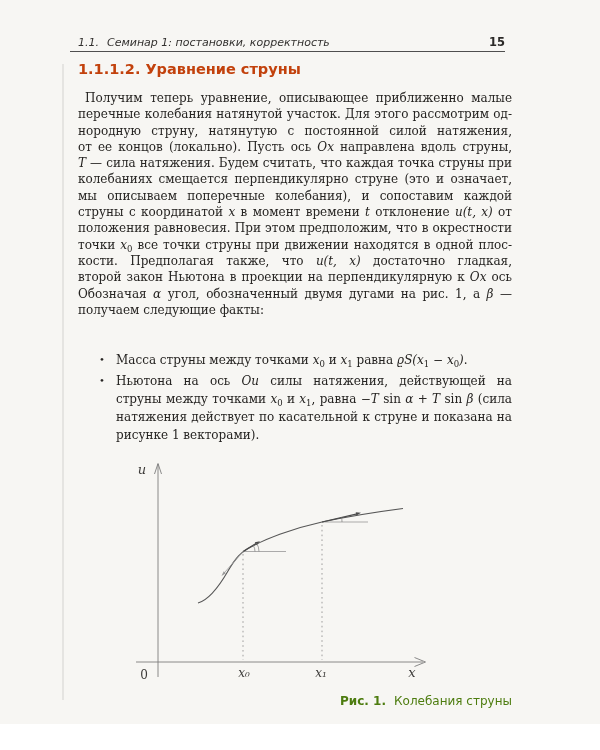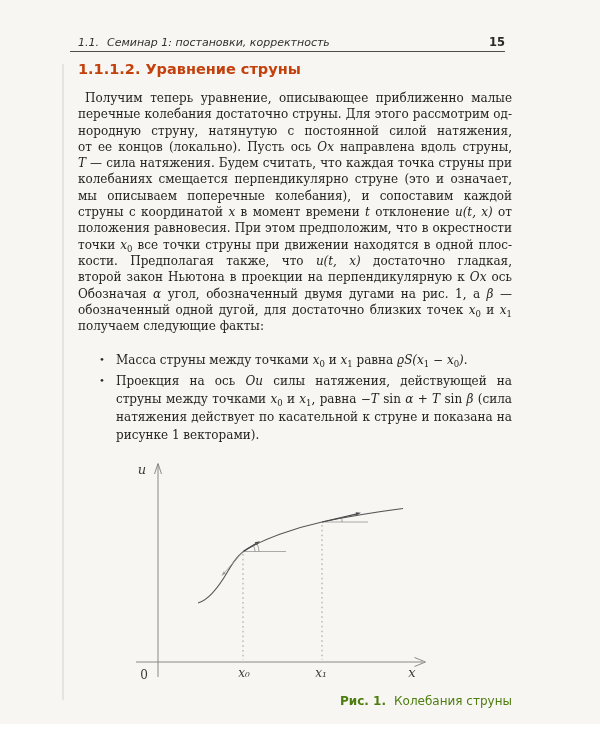--- a/index.html
+++ b/index.html
@@ -83,47 +83,46 @@
     <span class="rh-num">1.1.</span><span>Семинар 1: постановки, корректность</span>
   </div>
   <div class="page-number">15</div>
   <div class="head-rule"></div>
   <div class="scan-line"></div>
 
   <div class="section-heading">1.1.1.2. Уравнение струны</div>
 
   <div class="bodytext">
     <div class="line j ind"><span class="tx">Получим теперь уравнение, описывающее приближенно малые по-</span></div>
-    <div class="line j"><span class="tx">перечные колебания достаточно струны. Для этого рассмотрим од-</span></div>
+    <div class="line j"><span class="tx">перечные колебания натянутой участок. Для этого рассмотрим од-</span></div>
     <div class="line j"><span class="tx">нородную струну, натянутую с постоянной силой натяжения, вдали</span></div>
     <div class="line j"><span class="tx">от ее концов (локально). Пусть ось </span><span class="mi">Ox</span><span class="tx"> направлена вдоль струны,</span></div>
     <div class="line j"><span class="mi">T</span><span class="tx"> — сила натяжения. Будем считать, что каждая точка струны при</span></div>
     <div class="line j"><span class="tx">колебаниях смещается перпендикулярно струне (это и означает, что</span></div>
     <div class="line j"><span class="tx">мы описываем поперечные колебания), и сопоставим каждой точке</span></div>
     <div class="line j"><span class="tx">струны с координатой </span><span class="mi">x</span><span class="tx"> в момент времени </span><span class="mi">t</span><span class="tx"> отклонение </span><span class="mi">u(t, x)</span><span class="tx"> от</span></div>
     <div class="line j"><span class="tx">положения равновесия. При этом предположим, что в окрестности</span></div>
     <div class="line j"><span class="tx">точки </span><span class="mi">x<sub>0</sub></span><span class="tx"> все точки струны при движении находятся в одной плос-</span></div>
     <div class="line j"><span class="tx">кости. Предполагая также, что </span><span class="mi">u(t, x)</span><span class="tx"> достаточно гладкая, запишем</span></div>
     <div class="line j"><span class="tx">второй закон Ньютона в проекции на перпендикулярную к </span><span class="mi">Ox</span><span class="tx"> ось </span></div>
     <div class="line j"><span class="tx">Обозначая </span><span class="mi">α</span><span class="tx"> угол, обозначенный двумя дугами на рис. 1, а </span><span class="mi">β</span><span class="tx"> — угол,</span></div>
-    <div class="line j"><span class="tx">обозначенный одной дугой, для достаточно близких точек </span><span class="mi">x<sub>0</sub></span><span class="tx"> и </span><span class="mi">x<sub>1</sub></span></div>
     <div class="line last"><span class="tx">получаем следующие факты:</span></div>
   </div>
 
   <div class="bullets">
     <div class="bullet">
       <span class="bmark">•</span>
       <div class="blines">
         <div class="line last"><span class="tx">Масса струны между точками </span><span class="mi">x<sub>0</sub></span><span class="tx"> и </span><span class="mi">x<sub>1</sub></span><span class="tx"> равна </span><span class="mi">ϱS(x<sub>1</sub></span><span class="mi"> − x<sub>0</sub></span><span class="mi">)</span><span class="tx">.</span></div>
       </div>
     </div>
     <div class="bullet">
       <span class="bmark">•</span>
       <div class="blines">
-        <div class="line j"><span class="tx">Проекция на ось </span><span class="mi">Ou</span><span class="tx"> силы натяжения, действующей на участок</span></div>
+        <div class="line j"><span class="tx">Ньютона на ось </span><span class="mi">Ou</span><span class="tx"> силы натяжения, действующей на участок</span></div>
         <div class="line j"><span class="tx">струны между точками </span><span class="mi">x<sub>0</sub></span><span class="tx"> и </span><span class="mi">x<sub>1</sub></span><span class="tx">, равна </span><span class="mi">−T</span><span class="tx"> sin </span><span class="mi">α</span><span class="tx"> + </span><span class="mi">T</span><span class="tx"> sin </span><span class="mi">β</span><span class="tx"> (сила</span></div>
         <div class="line j"><span class="tx">натяжения действует по касательной к струне и показана на</span></div>
         <div class="line last"><span class="tx">рисунке 1 векторами).</span></div>
       </div>
     </div>
   </div>
 
   <div class="figure">
     <svg width="400" height="235" viewBox="0 0 400 235">
 

